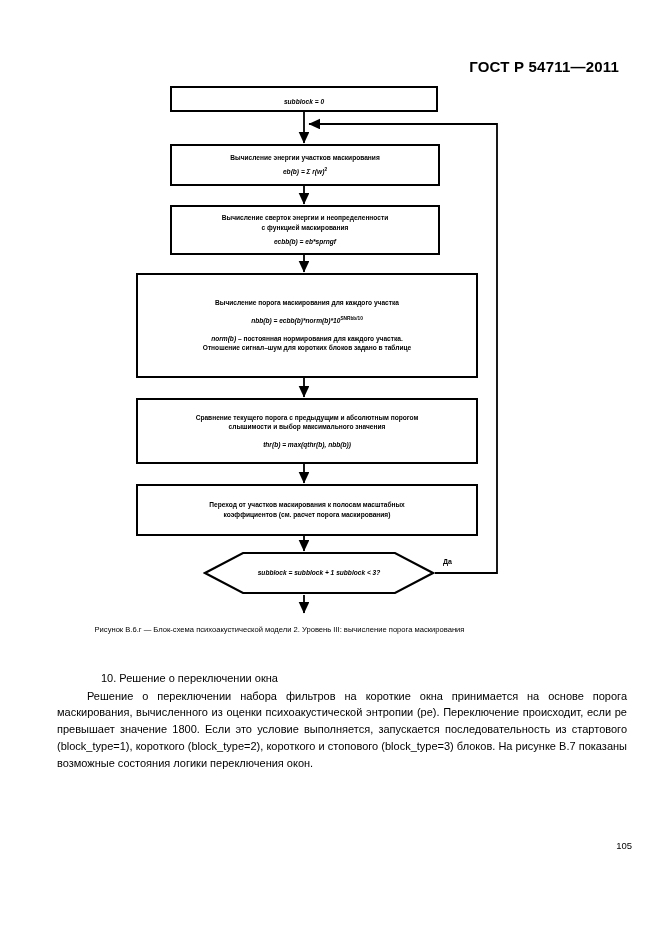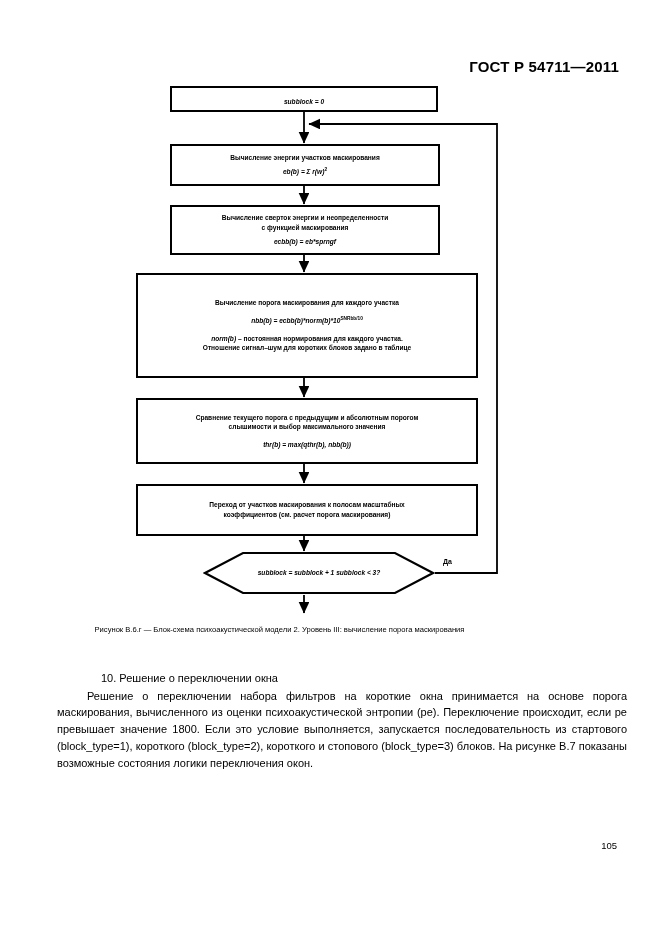--- a/index.html
+++ b/index.html
@@ -117,21 +117,21 @@
   }
   .body-text p {
     margin:0;
     text-indent: 30px;
     text-align: justify;
   }
 
   
   .page-number {
     position:absolute;
-    right:44px;
+    right:29px;
     top:840px;
     font-size:9.5px;
   }
 </style>
 </head>
 <body>
 
 <div class="page">
 
   <div class="doc-header">ГОСТ Р 54711—2011</div>

